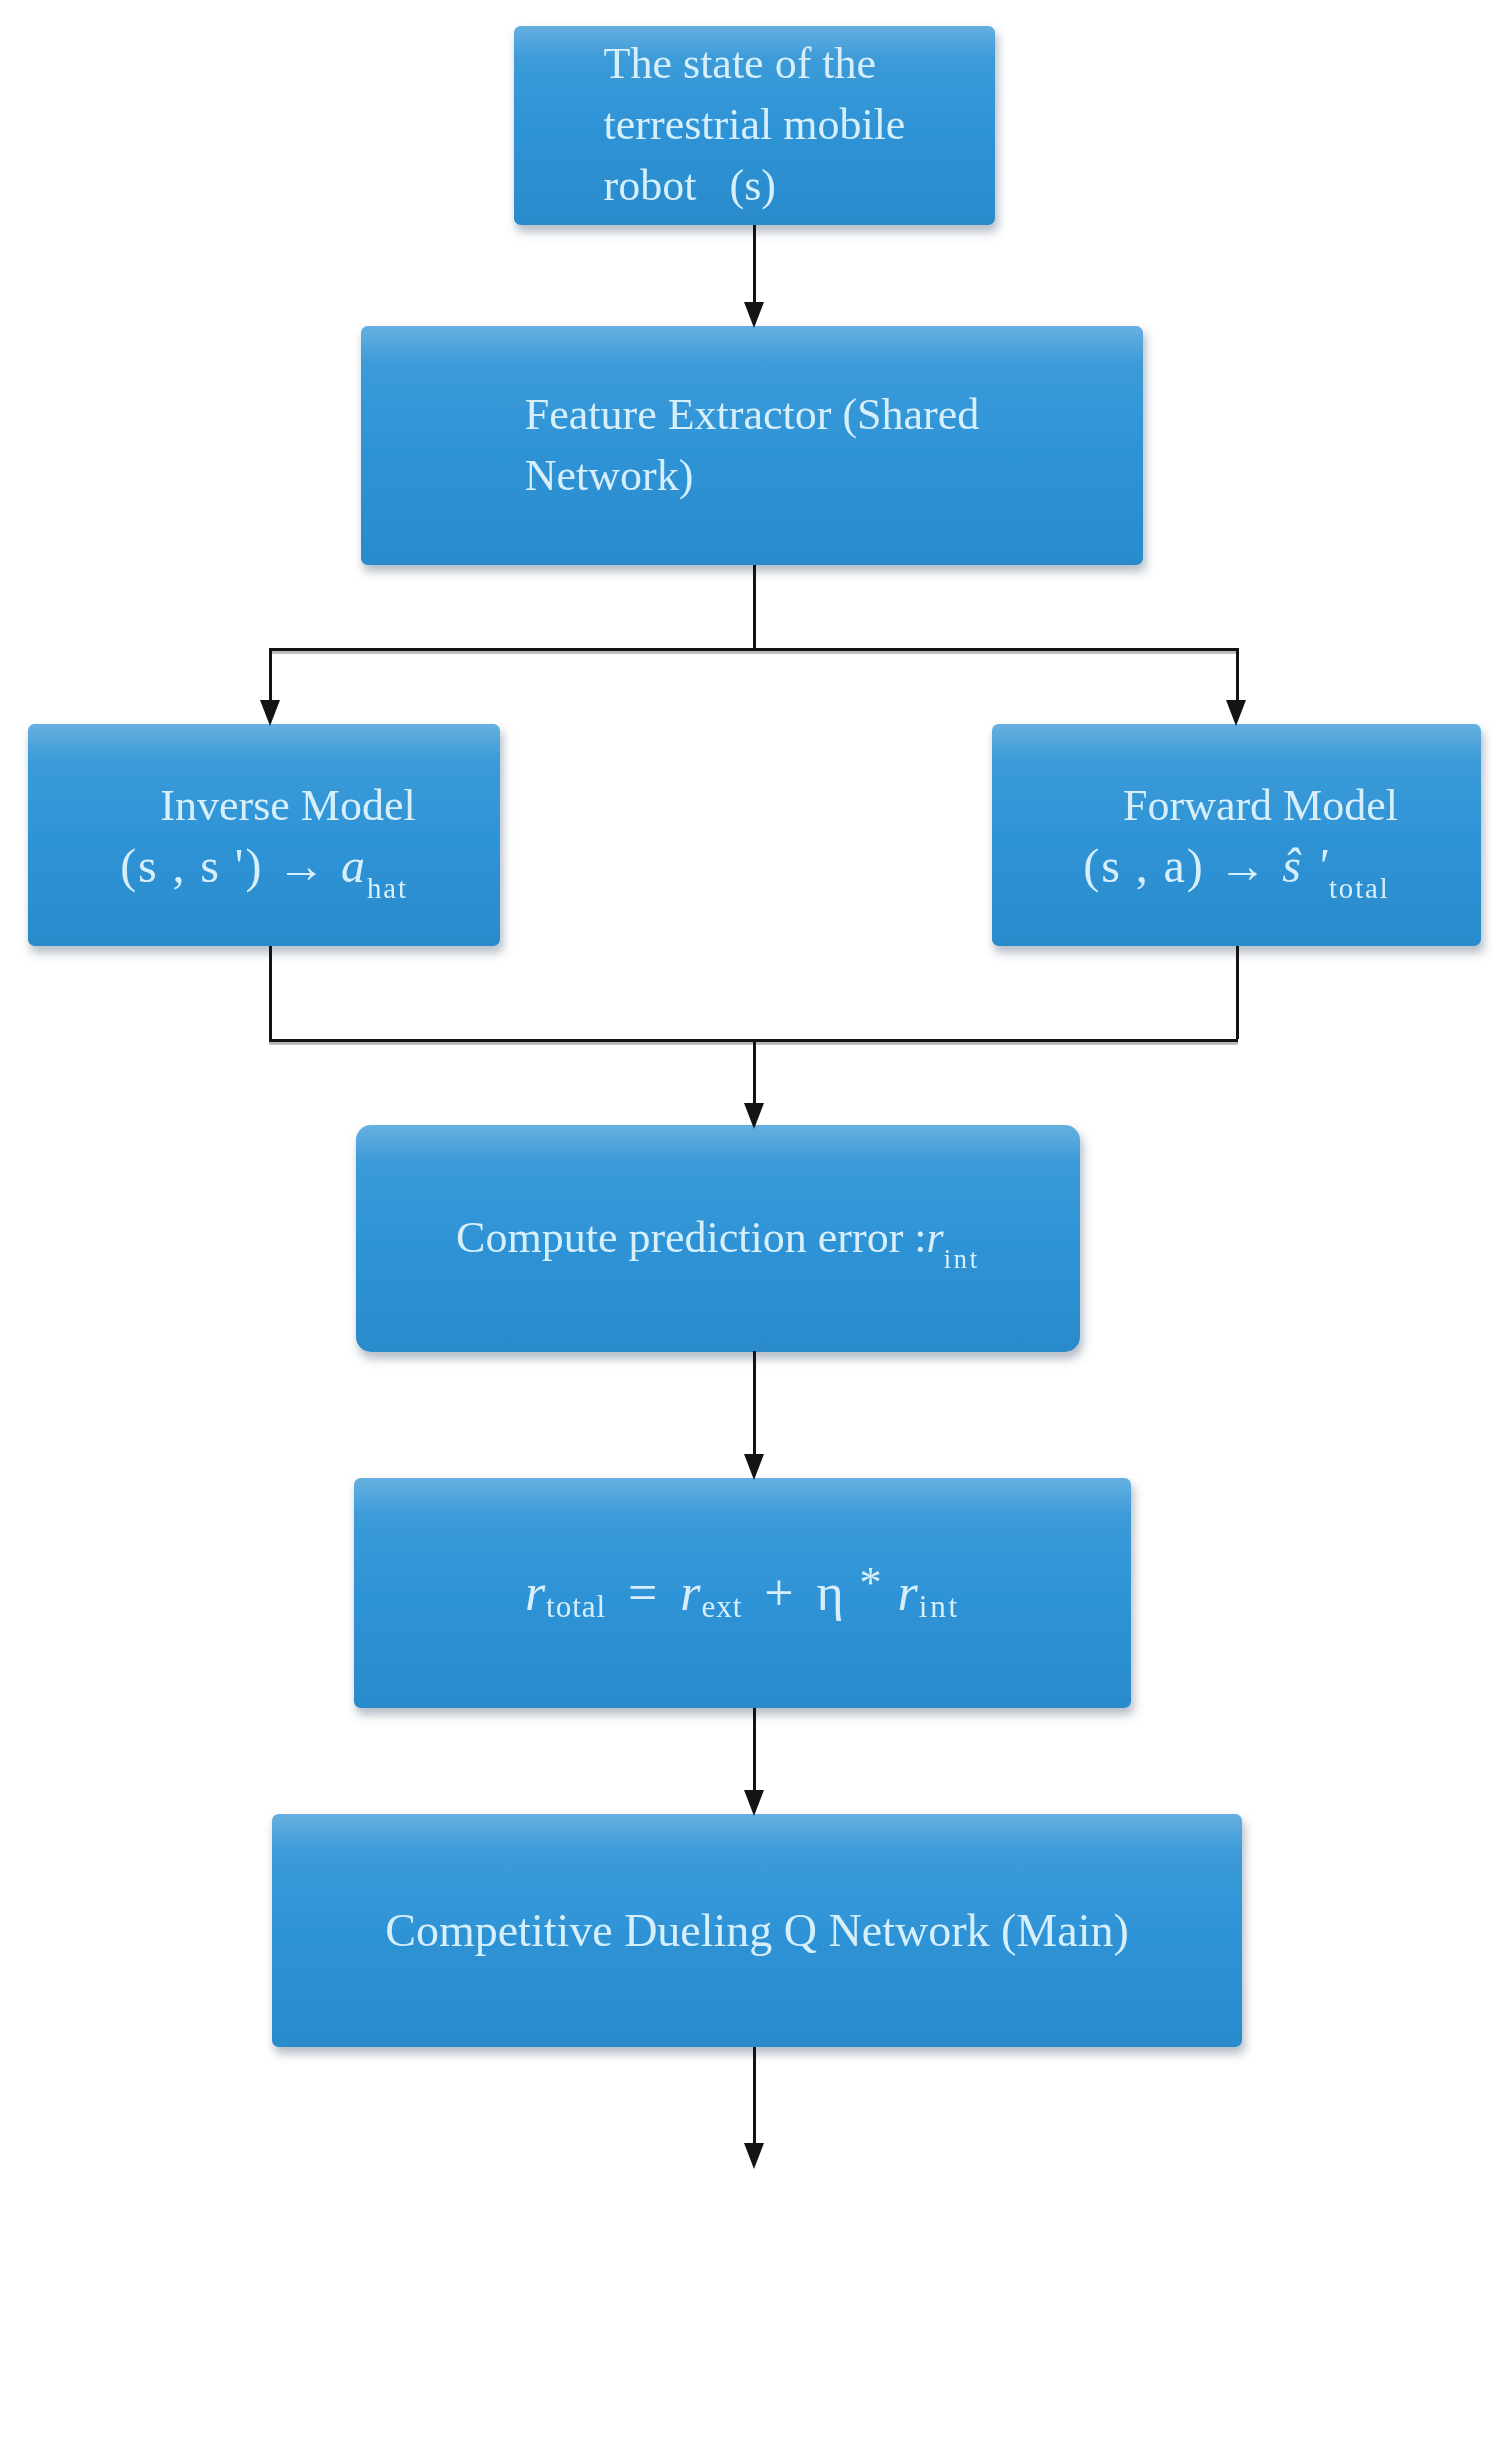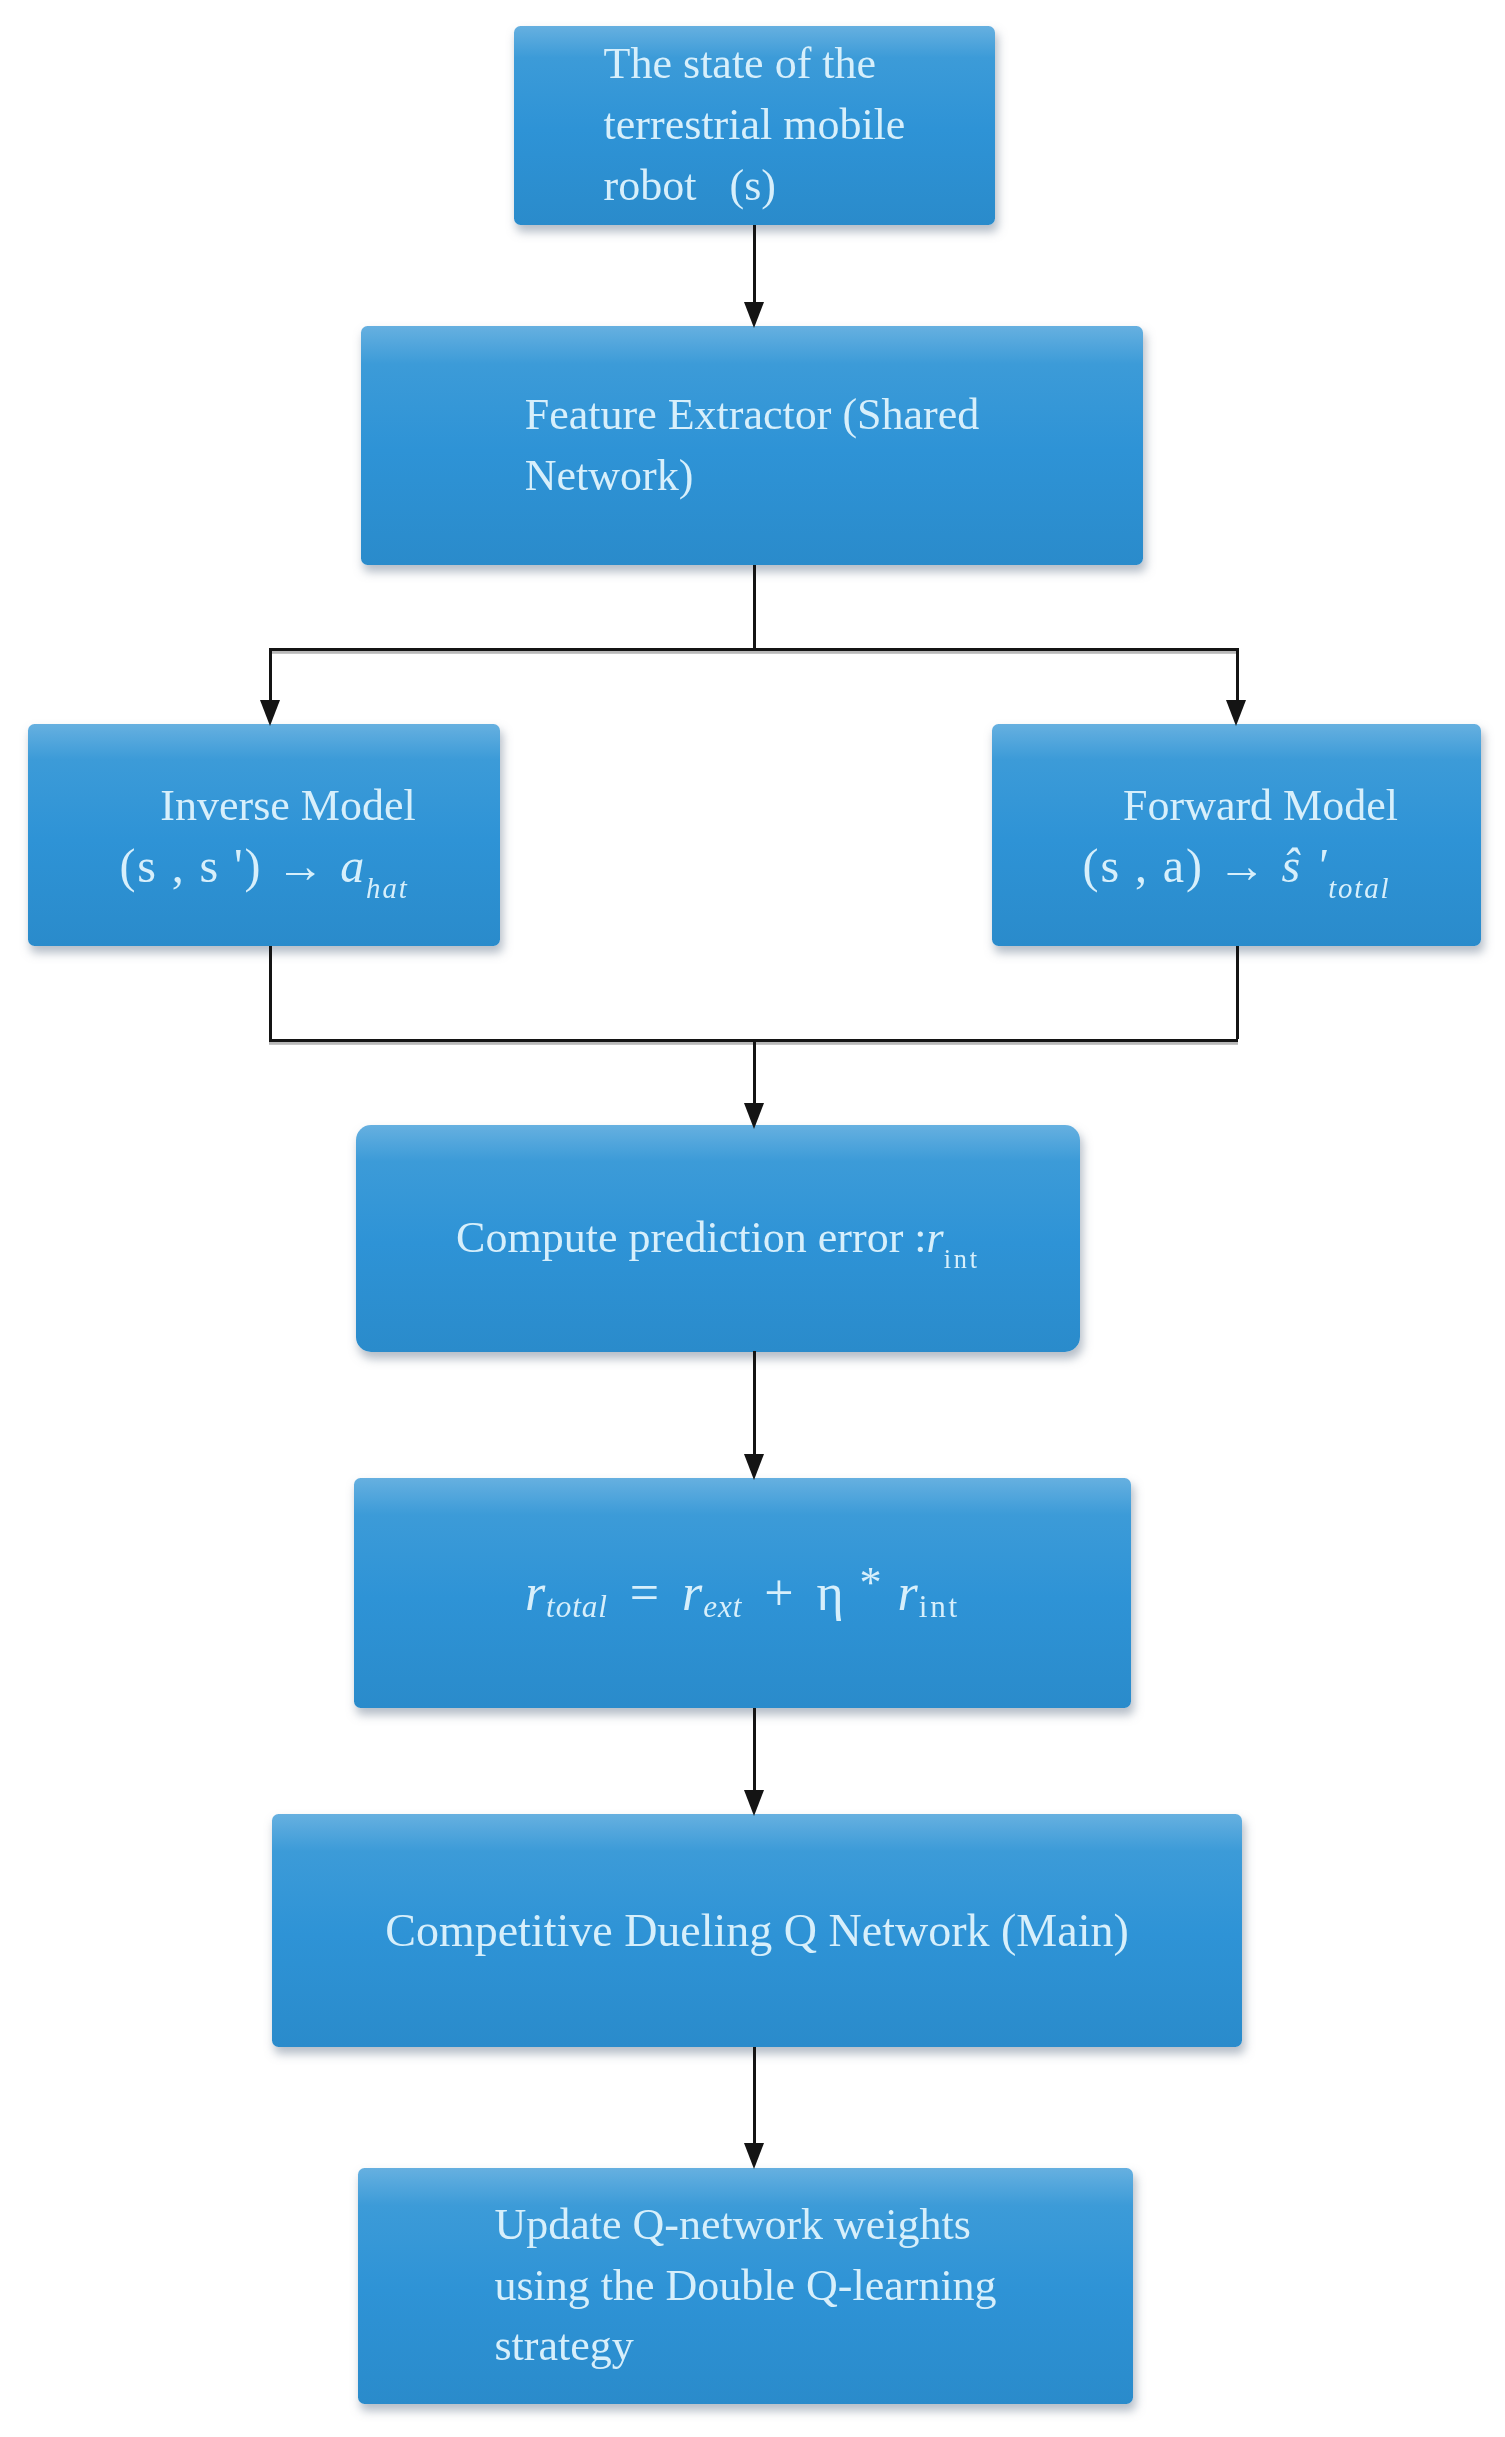--- a/index.html
+++ b/index.html
@@ -31,21 +31,21 @@
     color:var(--box_text,#d7effb);
     display:flex;flex-direction:column;align-items:center;justify-content:center;
     text-align:left;
     font-size:44px;line-height:1.38;
   }
   .node-text{white-space:pre-wrap;}
   .node-title{white-space:pre-wrap;margin-left:48px;}
   .node-formula{white-space:pre-wrap;letter-spacing:1.9px;font-size:48px;line-height:1.2;}
   .fvar{font-style:italic;font-family:"Liberation Serif","DejaVu Serif",serif;}
   sub.fsub{font-size:.6em;line-height:0;position:relative;bottom:-.22em;}
-  sub.it{font-style:italic;}
+  sub.it{}
   sub.up{font-style:normal;letter-spacing:2.8px;}
   .formula-row{font-size:52px;letter-spacing:0.9px;display:flex;align-items:baseline;}
   .formula-row .op{margin:0 22px;font-style:normal;}
   .formula-row .star{position:relative;top:-.3em;font-size:.85em;margin:0 15px;}
   .dueling-l1{white-space:pre-wrap;font-size:46px;}
   .dueling-l2{white-space:pre-wrap;font-size:46px;letter-spacing:0.9px;}
   .vline{position:absolute;width:2.8px;background:var(--line_color,#141414);}
   .hline{position:absolute;height:2.8px;background:var(--line_color,#141414);
          box-shadow:0 2.8px 0 rgba(125,125,125,.55);}
   .arrowhead{position:absolute;width:0;height:0;
@@ -119,20 +119,15 @@
   <div class="vline" style="left:753px;top:1708px;height:82px;"></div>
   <div class="arrowhead" style="left:744px;top:1790px;"></div>
 
   <div class="node" style="left:272px;top:1814px;width:970px;height:233px;">
     <div class="dueling-l1">Competitive Dueling Q Network (Main)</div>
   </div>
 
   <div class="vline" style="left:753px;top:2047px;height:96px;"></div>
   <div class="arrowhead" style="left:744px;top:2143px;"></div>
 
-  <div class="node" style="left:358px;top:2168px;width:775px;height:236px;">
-    <div class="node-text">Update Q-network weights
-using the Double Q-learning
-strategy</div>
-  </div>
 
 </div>
 
 
 </body></html>

